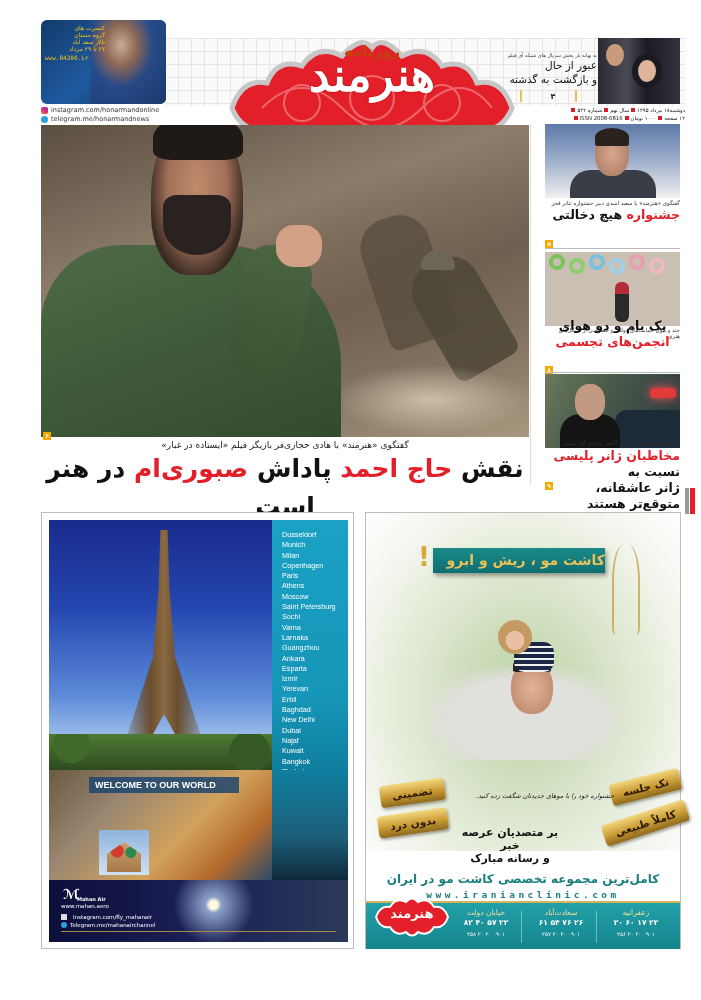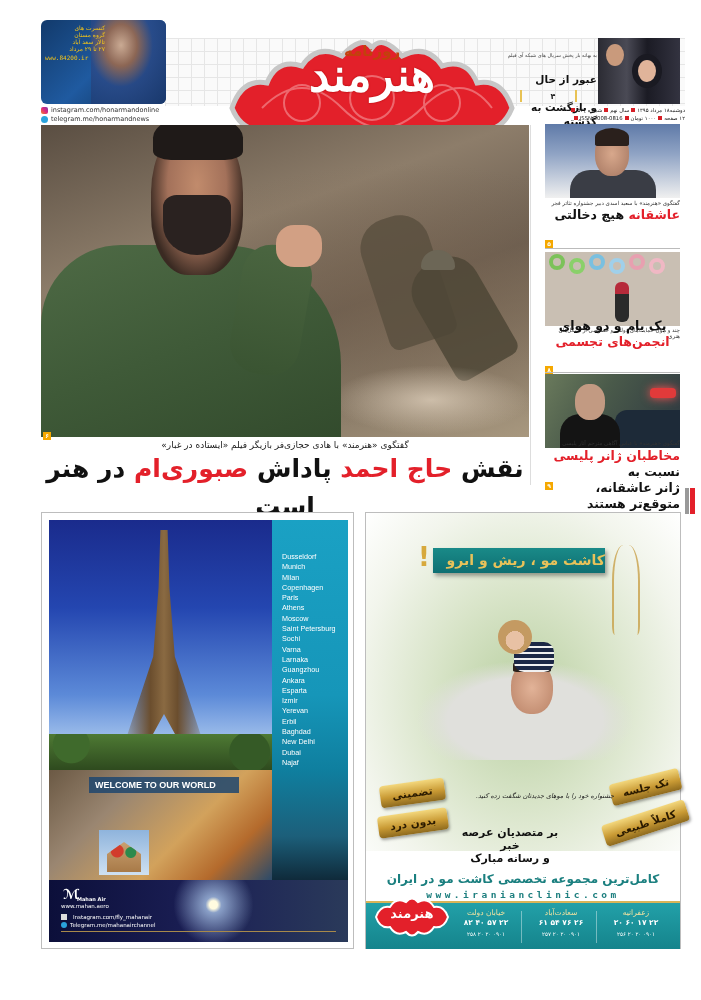--- a/index.html
+++ b/index.html
@@ -67,21 +67,21 @@
 
   
   .teaser-photo {
     left: 598px; top: 38px; width: 82px; height: 66px;
     background: linear-gradient(90deg, #2b2b33 0%, #4a4a55 35%, #1b1b24 60%, #333340 100%);
   }
   .teaser-photo .face1 { position:absolute; left: 8px; top: 6px; width: 18px; height: 22px; border-radius: 50%; background: #c99a7c; }
   .teaser-photo .face2 { position:absolute; left: 40px; top: 22px; width: 18px; height: 22px; border-radius: 50%; background: #e0b49a; box-shadow: 0 0 0 6px #1a1a22; }
   .teaser-text { left: 505px; top: 52px; width: 92px; text-align: right; direction: rtl; }
   .teaser-text .kicker { font-size: 5px; color: #444; }
-  .teaser-text .head { font-size: 10.5px; font-weight: bold; color: #111; line-height: 14px; margin-top: 14px; }
+  .teaser-text .head { font-size: 10.5px; font-weight: normal; color: #111; line-height: 14px; margin-top: 0; }
   .teaser-page { left: 547px; top: 92px; width: 12px; text-align: center; font-size: 8px; font-weight: bold; color: #222; }
   .teaser-bracket { top: 90px; width: 2px; height: 12px; background: #e8c254; }
 
   .issue-info { left: 540px; top: 106px; width: 145px; font-size: 5.3px; color: #222; direction: rtl; text-align: right; line-height: 8px; }
   .issue-info .sq { display: inline-block; width: 4px; height: 4px; background: #d61f26; margin: 0 2px; }
 
   
   .hero {
     left: 41px; top: 125px; width: 488px; height: 312px;
     background:
@@ -152,21 +152,21 @@
     overflow: hidden;
   }
   .mahan-photo .tower { position:absolute; left: 70px; top: 10px; width: 90px; height: 230px;
     background: linear-gradient(90deg, transparent 0%, #6b4e2e 35%, #8a6a42 50%, #6b4e2e 65%, transparent 100%);
     clip-path: polygon(50% 0, 54% 0, 56% 25%, 62% 55%, 100% 100%, 78% 100%, 50% 80%, 22% 100%, 0 100%, 38% 55%, 44% 25%, 46% 0);
   }
   .mahan-photo .trees { position:absolute; left: 0; bottom: 0; width: 100%; height: 36px; background: radial-gradient(circle at 10% 30%, #3f6a2c 0 18px, transparent 19px), radial-gradient(circle at 90% 50%, #355a26 0 20px, transparent 21px), linear-gradient(#4e7a34, #2e4a1e); }
   .mahan-cities {
     left: 272px; top: 520px; width: 76px; height: 250px;
     background: linear-gradient(180deg, #1aa1c4 0%, #1696b9 70%, #0f7f9f 100%);
-    padding: 32px 0 0 10px; color: #fff; font-size: 7.2px; line-height: 10.3px; font-family: "Liberation Sans", sans-serif;
+    padding: 10px 0 0 10px; color: #fff; font-size: 7.2px; line-height: 10.3px; font-family: "Liberation Sans", sans-serif;
   }
   .mahan-collage {
     left: 49px; top: 770px; width: 223px; height: 110px;
     background: linear-gradient(135deg, #6b5944 0%, #9a8671 30%, #d2a25c 60%, #b46a2c 80%, #2a4a6a 100%);
     overflow: hidden;
   }
   .mahan-collage .banner { position:absolute; left: 40px; top: 7px; width: 150px; height: 16px; background: rgba(30,70,110,.85); color: #fff; font-size: 9px; font-weight: bold; line-height: 16px; padding-left: 6px; font-family: "Liberation Sans", sans-serif; }
   .mahan-collage .church { position:absolute; left: 50px; top: 60px; width: 50px; height: 45px; background: linear-gradient(#8fb4dc, #cfe1f2); }
   .mahan-collage .domes { position:absolute; left: 58px; top: 72px; width: 34px; height: 30px; background: radial-gradient(circle at 30% 30%, #d23c2c 0 6px, transparent 7px), radial-gradient(circle at 70% 35%, #2c8a4c 0 5px, transparent 6px), linear-gradient(#c9a070, #a87a48); clip-path: polygon(0 40%, 50% 0, 100% 40%, 100% 100%, 0 100%); }
   .mahan-right-strip { left: 272px; top: 770px; width: 76px; height: 110px; background: linear-gradient(180deg, #0f7f9f, #1c5f7a 60%, #0f2a3a 100%); }
@@ -321,21 +321,21 @@
   <span>در هنر است</span>
 </div>
 
 <div class="abs side-photo s1">
   <div class="suit"></div>
   <div class="face"></div>
   <div class="hair"></div>
 </div>
 <div class="abs side-kicker" style="top:200px">گفتگوی «هنرمند» با سعید اسدی دبیر جشنواره تئاتر فجر</div>
 <div class="abs side-head" style="top:207px">
-  <div><span class="red">عاشقانه</span> <span>هیچ دخالتی</span></div>
+  <div><span class="red">جشنواره</span> <span>هیچ دخالتی</span></div>
 </div>
 <div class="abs page-tag" style="left:545px; top:240px">۵</div>
 <div class="abs side-rule" style="top:248px"></div>
 
 <div class="abs side-photo s2">
   <div class="tire" style="left:4px;top:2px;border-color:#7cc25a"></div>
   <div class="tire" style="left:24px;top:6px;border-color:#8ad06a"></div>
   <div class="tire" style="left:44px;top:2px;border-color:#7ac0e0"></div>
   <div class="tire" style="left:64px;top:6px;border-color:#a0d0ea"></div>
   <div class="tire" style="left:84px;top:2px;border-color:#e8a0b0"></div>

